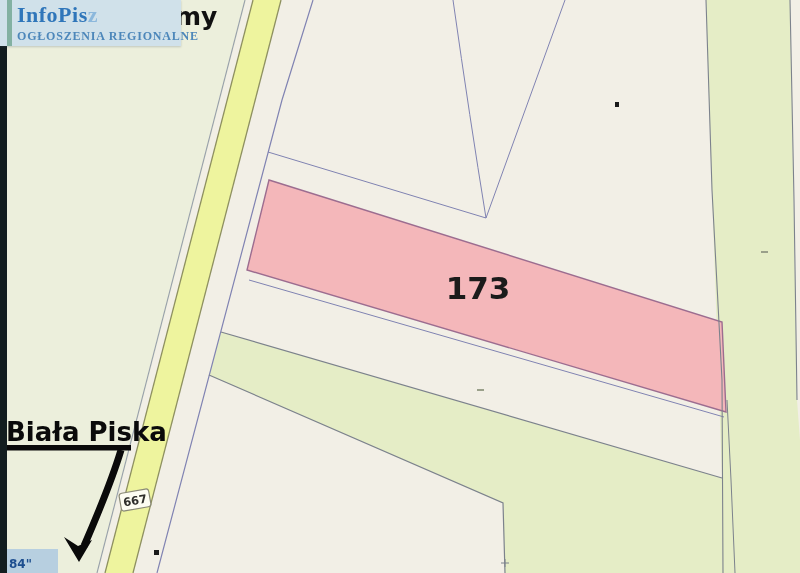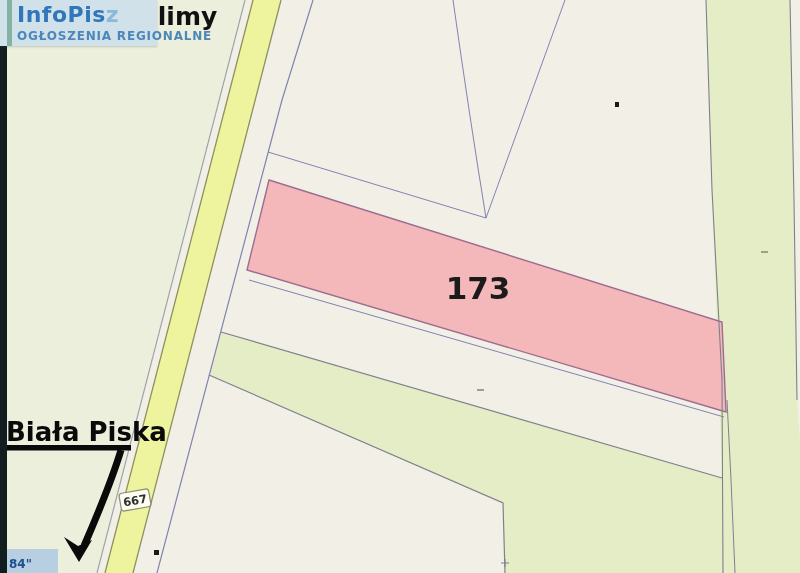--- a/index.html
+++ b/index.html
@@ -5,23 +5,24 @@
   html,body{margin:0;padding:0;background:#222;}
   .stage{
     position:relative;width:800px;height:573px;overflow:hidden;
     background:#f2efe6;
     font-family:"DejaVu Sans","Liberation Sans",sans-serif;
   }
   svg{display:block;}
   .map-text{font-family:"DejaVu Sans","Liberation Sans",sans-serif;}
   
   .logo{
-    position:absolute;left:0;top:0;width:157px;height:46px;
+    position:absolute;left:0;top:0;width:181px;height:46px;
     background:#d0e1ea;
     box-shadow:0 1px 2px rgba(60,80,90,.25);
+    font-family:Liberation Serif, serif;
   }
   .logo .edge-teal{position:absolute;left:7px;top:0;width:5px;height:46px;background:#83b1a2;}
   .logo .brand{
     position:absolute;left:17px;top:2px;
     font-size:22px;font-weight:bold;color:#2f76ba;letter-spacing:0.5px;
     white-space:nowrap;
   }
   .logo .brand .suffix{color:#8cb8dc;}
   .logo .tagline{
     position:absolute;left:17px;top:29px;

